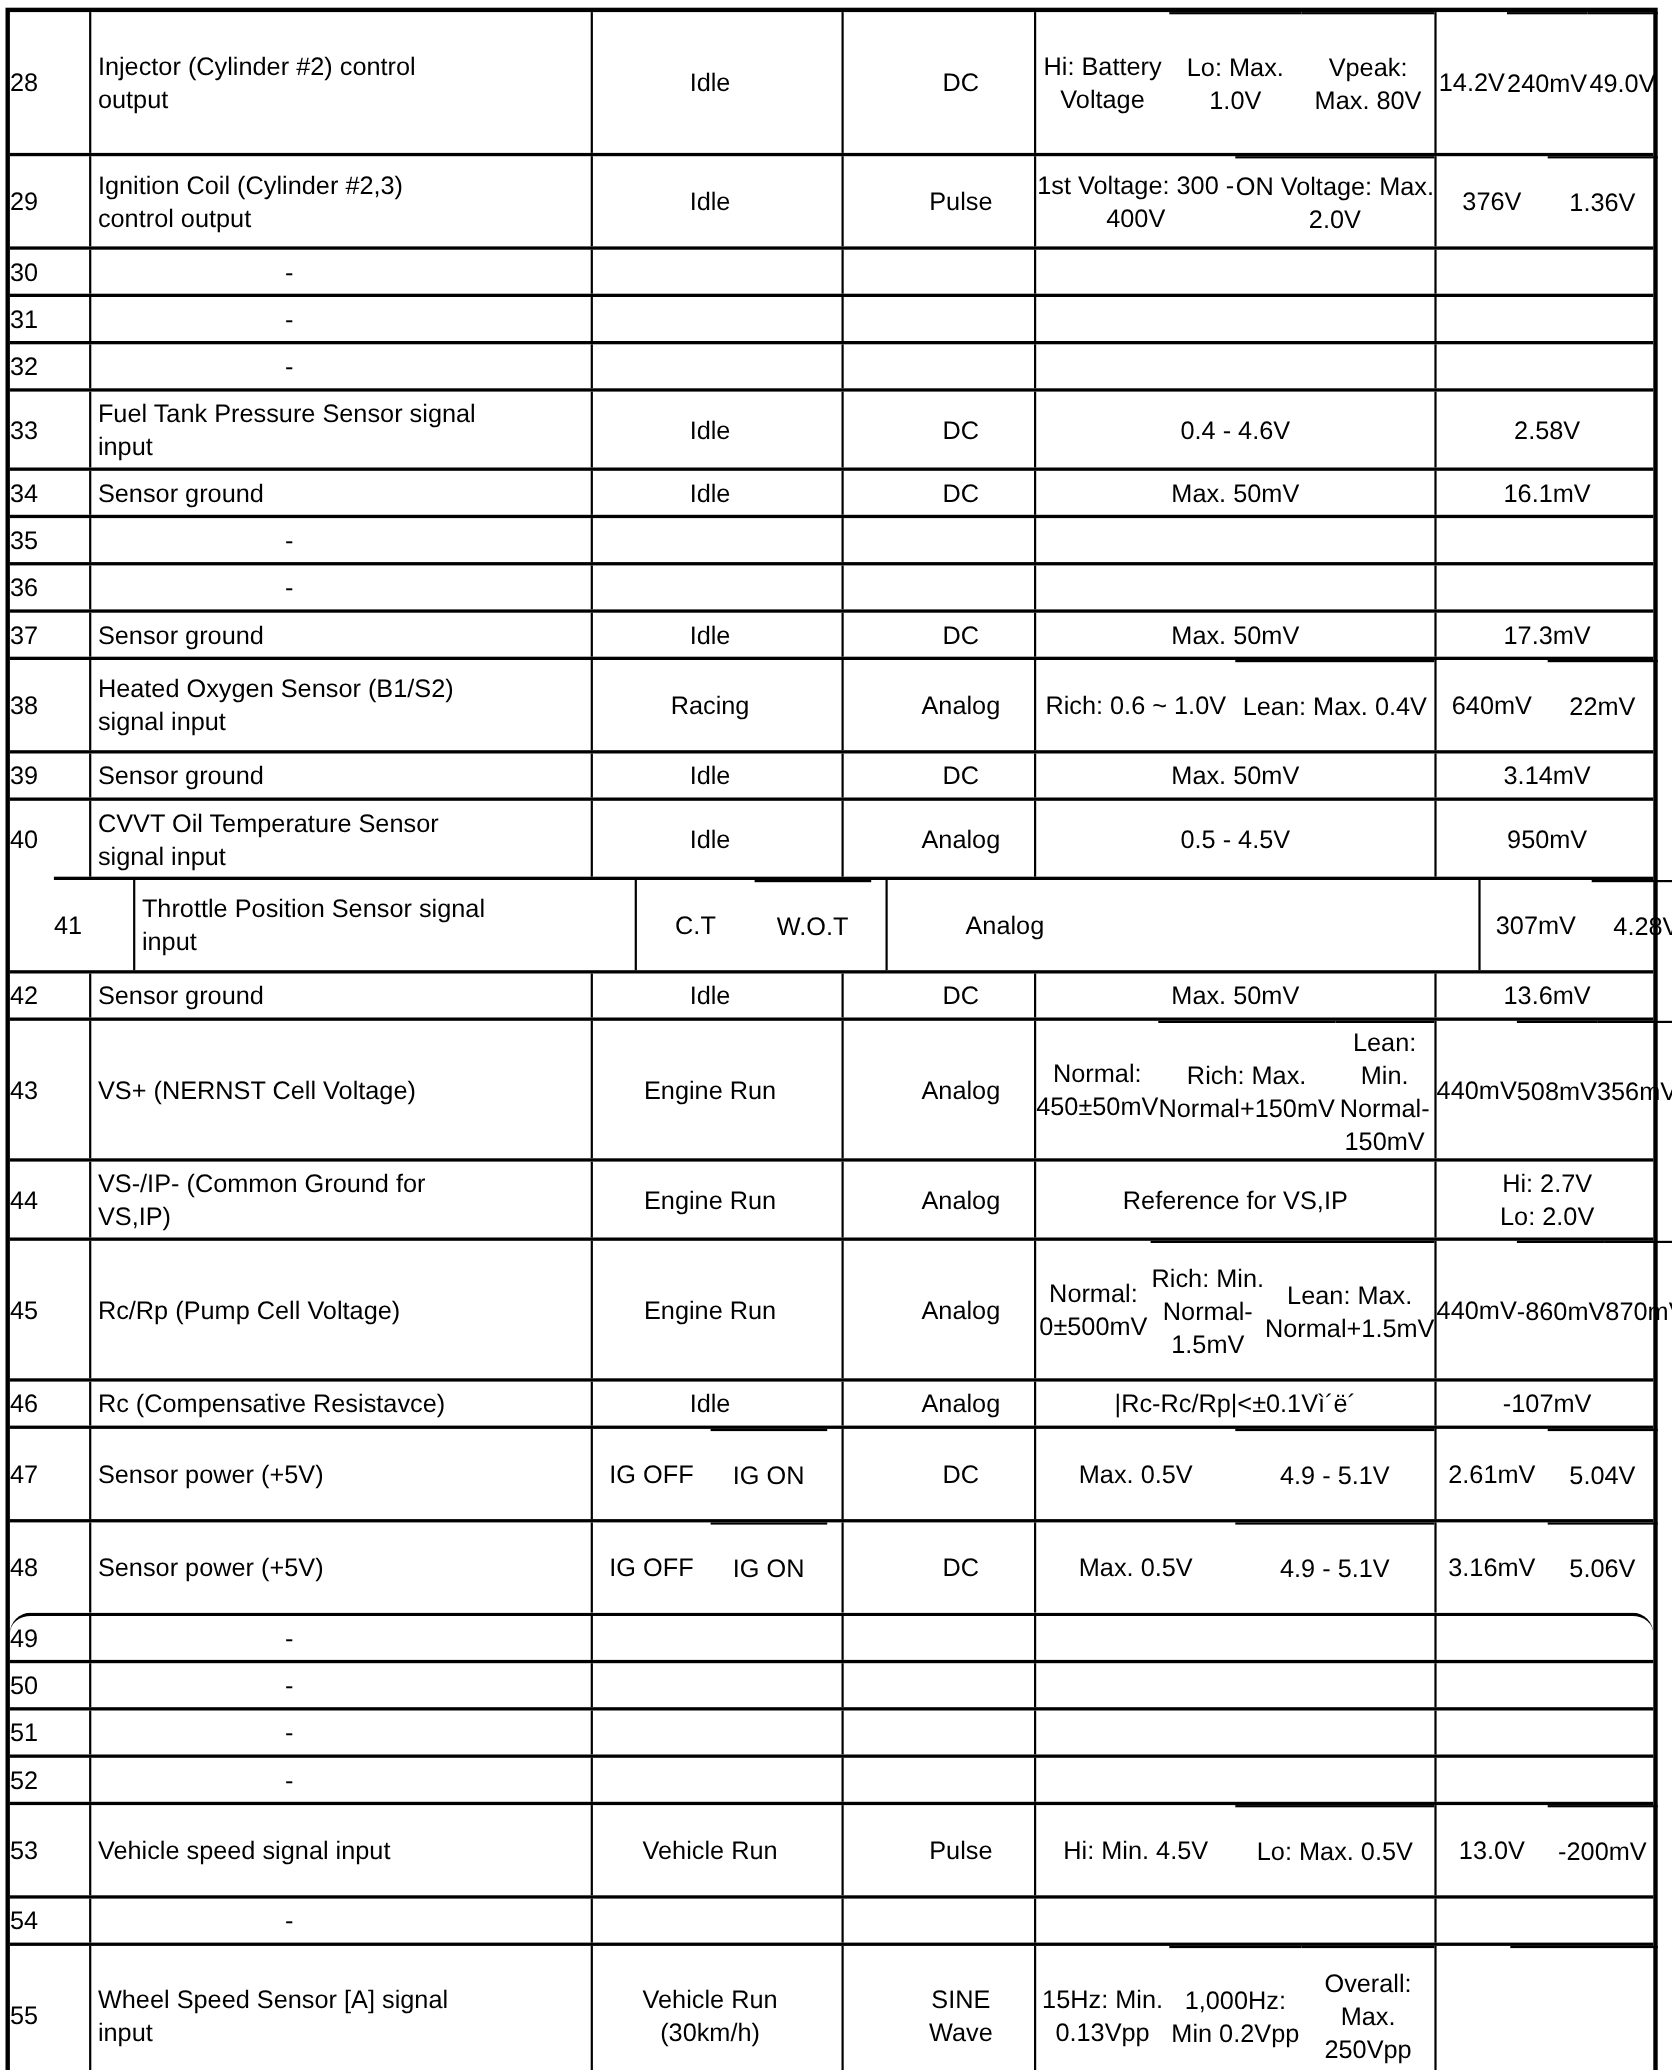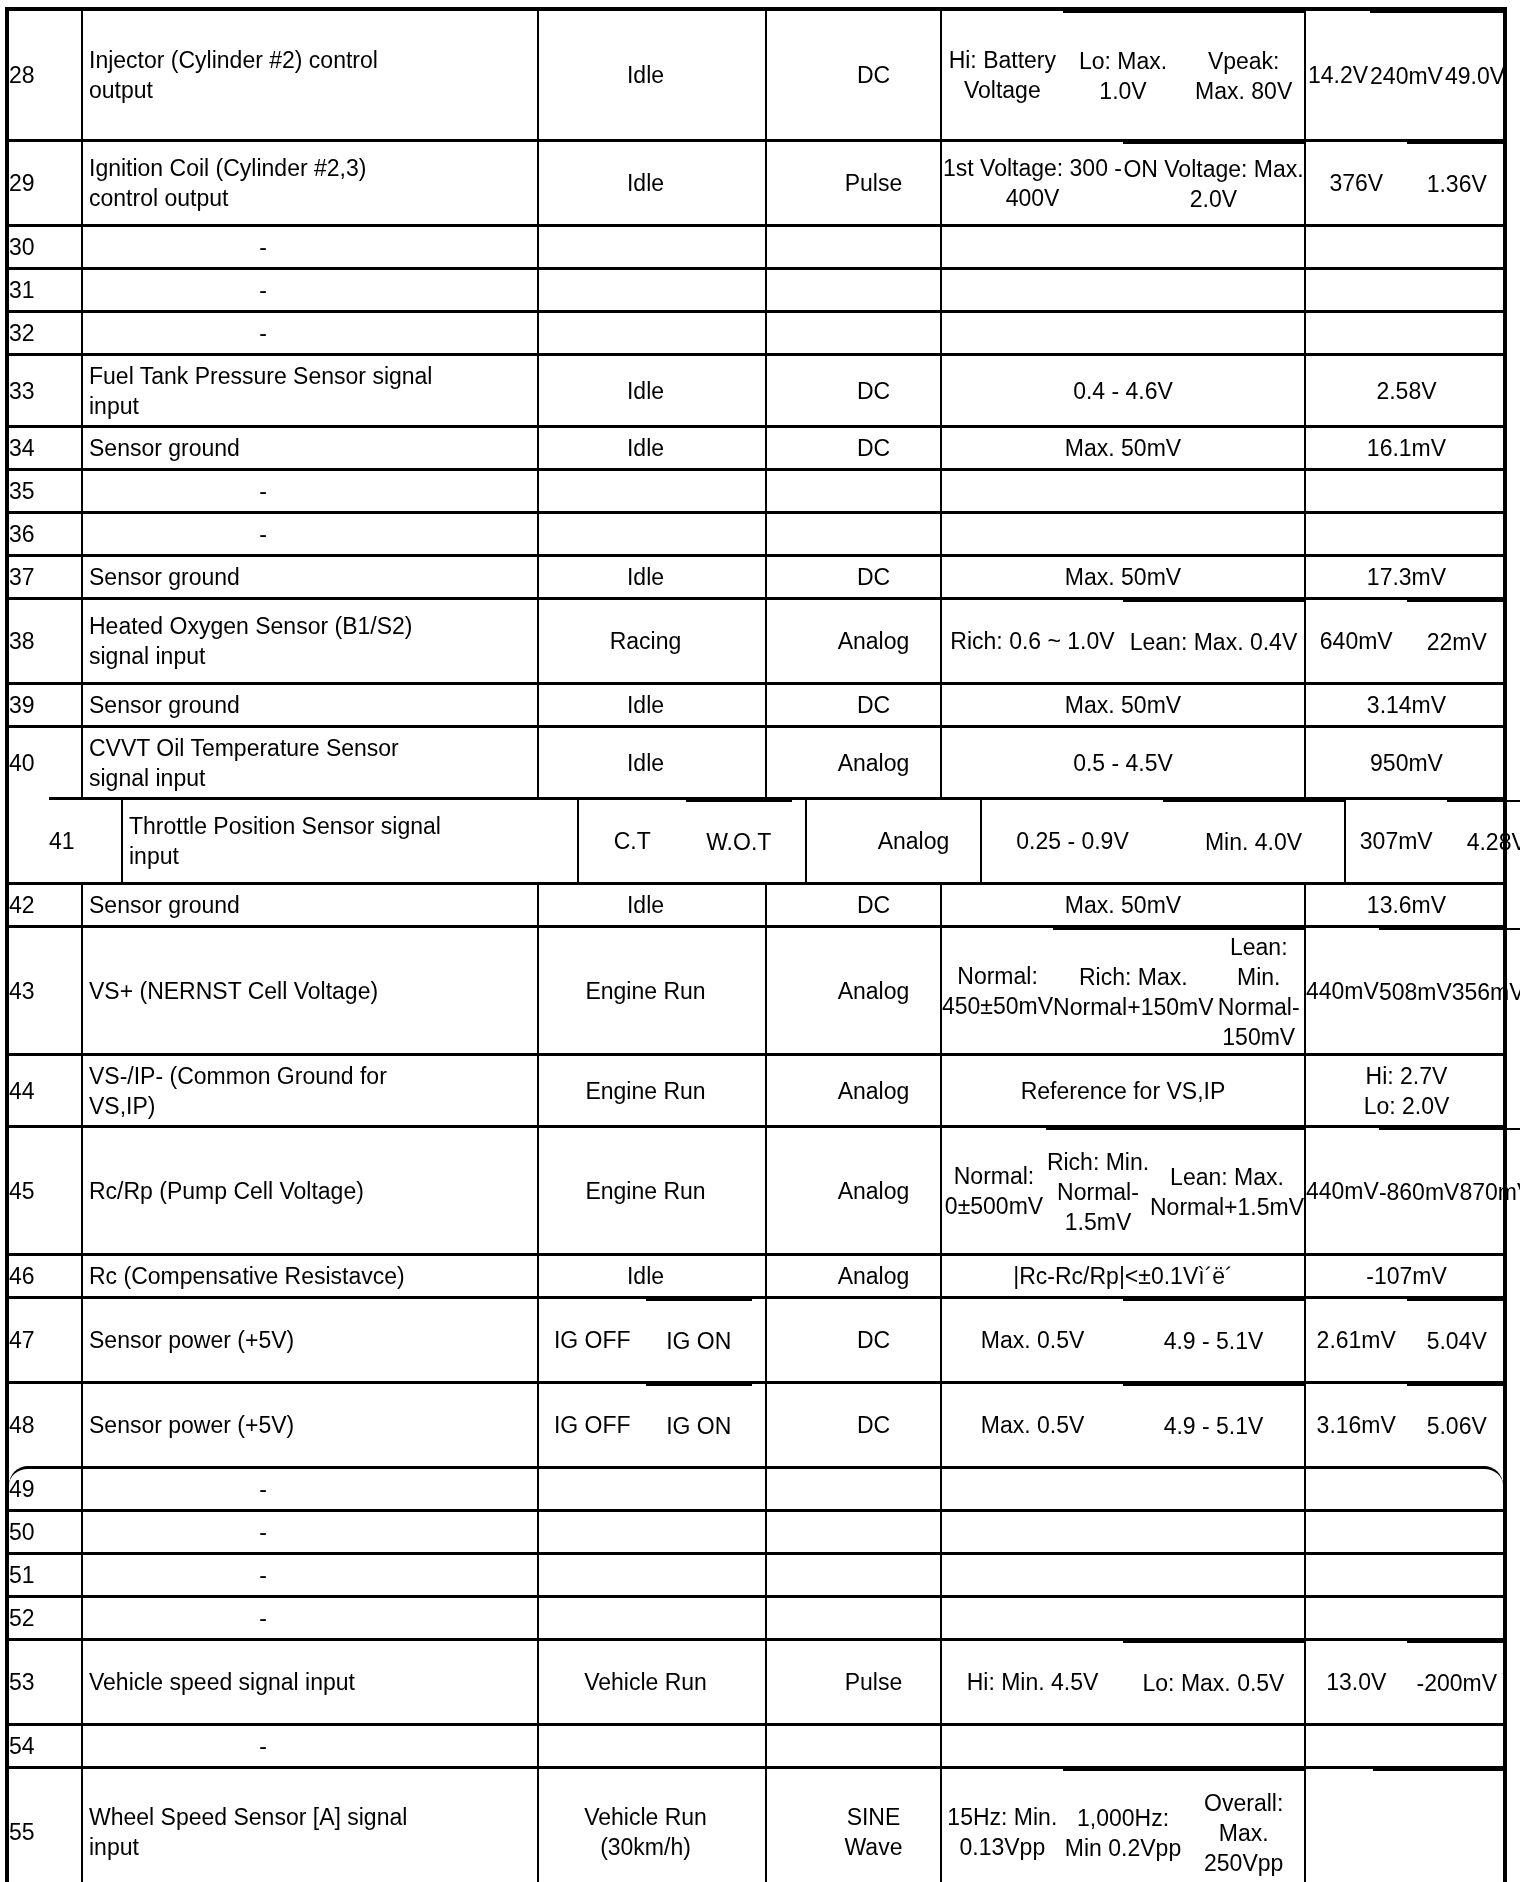--- a/index.html
+++ b/index.html
@@ -319,26 +319,20 @@
       </div>
       <div class="cell c-cond">
         <div class="stack">
           <div class="sub ml">C.T</div>
           <div class="sub ml">W.O.T</div>
         </div>
       </div>
       <div class="cell c-type">
         <span class="ml">Analog</span>
       </div>
-      <div class="cell c-lvl">
-        <div class="stack">
-          <div class="sub ml">0.25 - 0.9V</div>
-          <div class="sub ml">Min. 4.0V</div>
-        </div>
-      </div>
       <div class="cell c-res">
         <div class="stack">
           <div class="sub ml">307mV</div>
           <div class="sub ml">4.28V</div>
         </div>
       </div>
     </div>
     <div class="row" style="height: 43px;">
       <div class="cell c-pin">
         <span class="ml">42</span>

